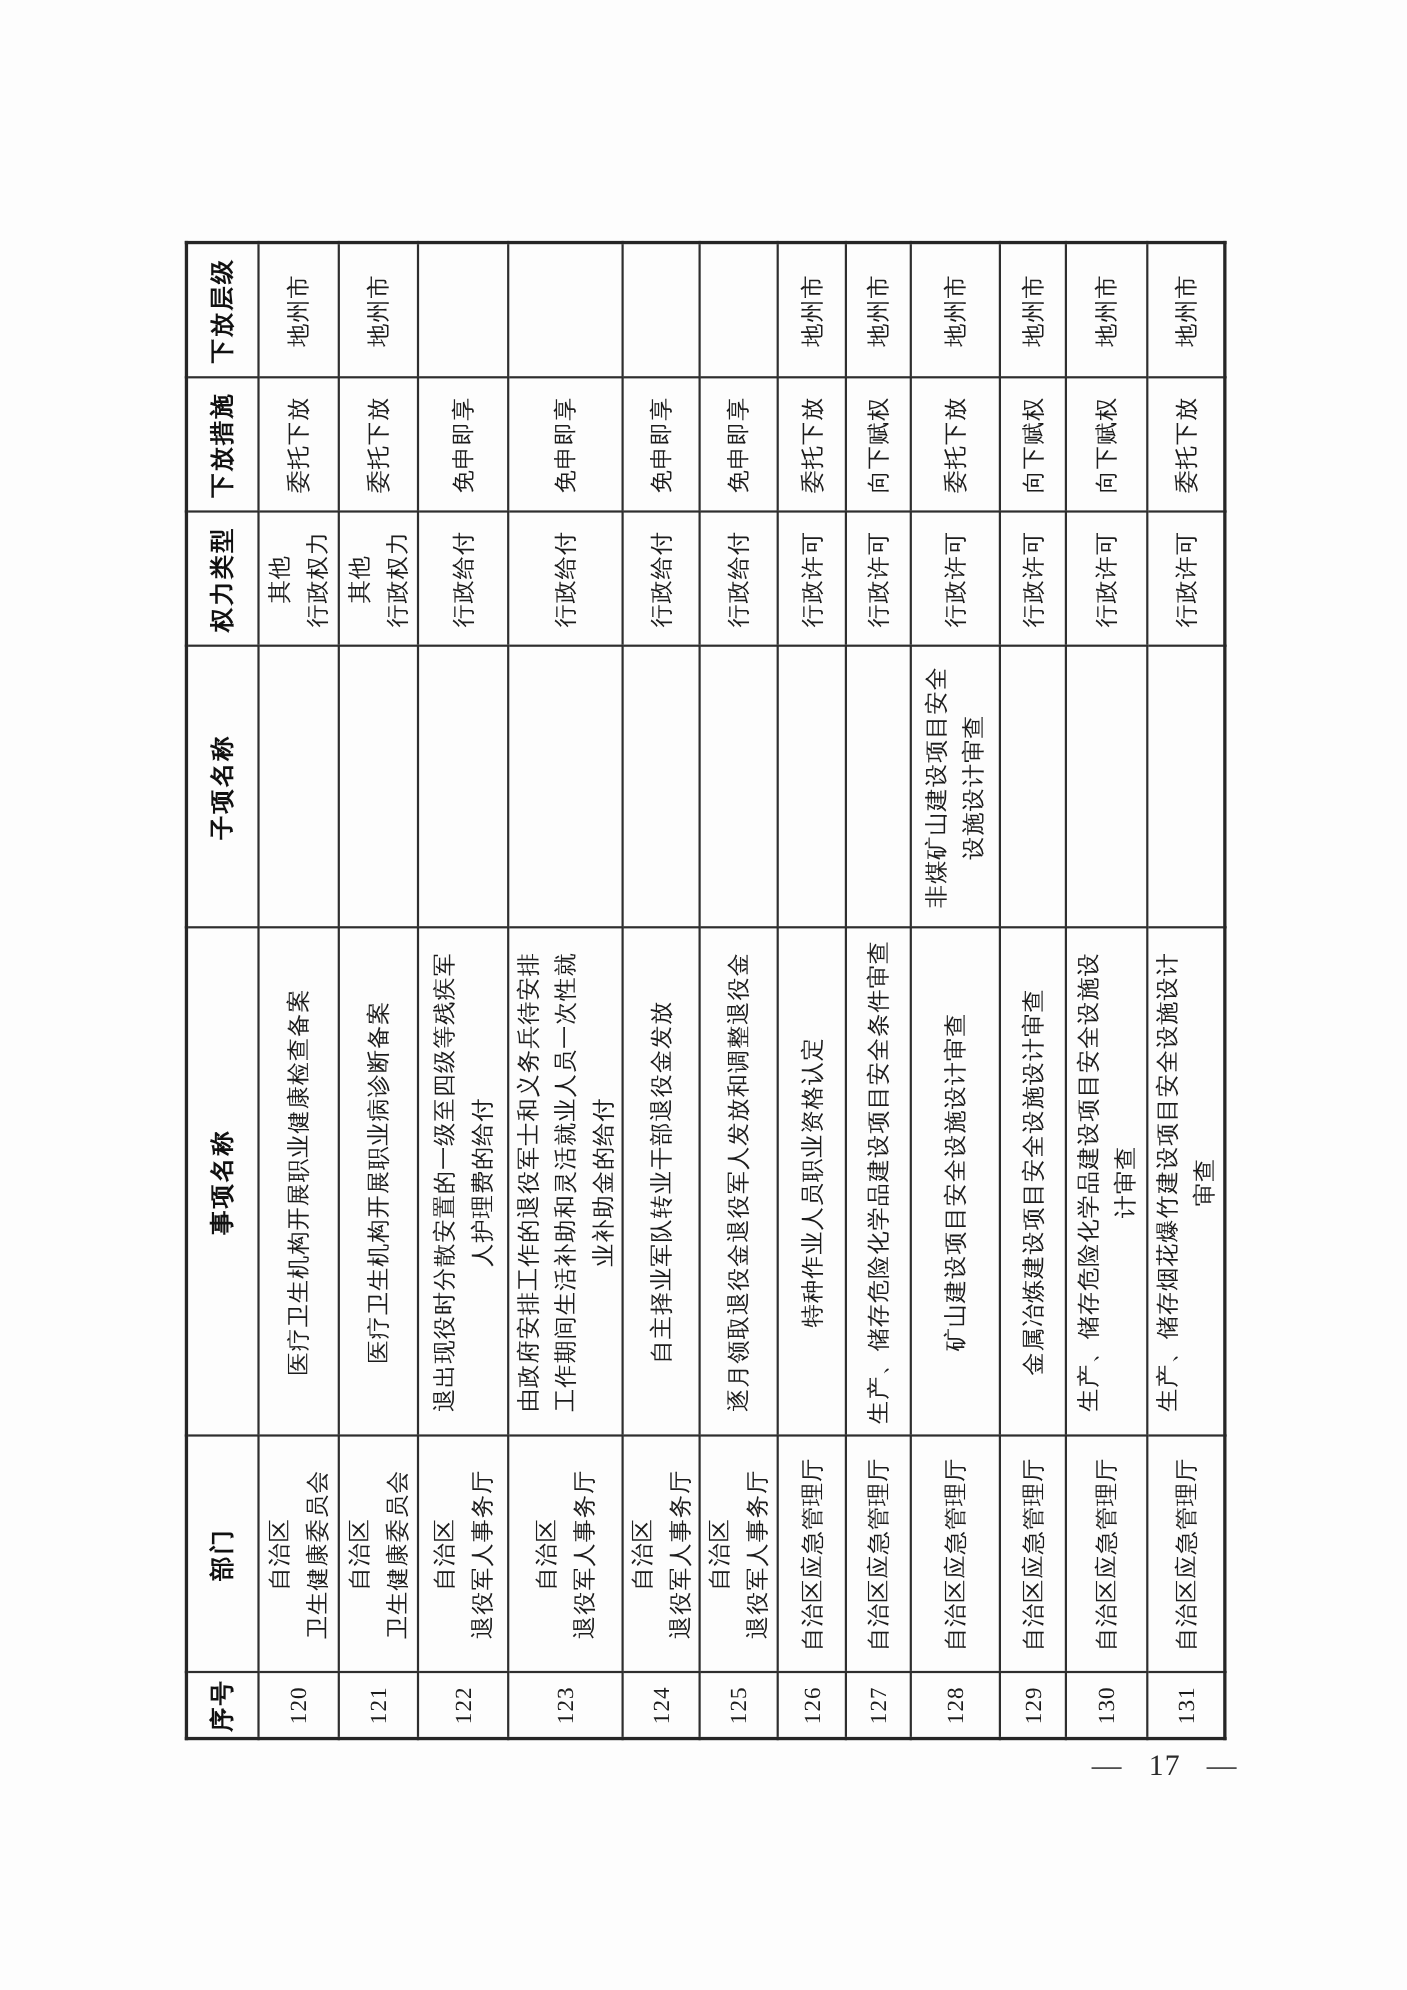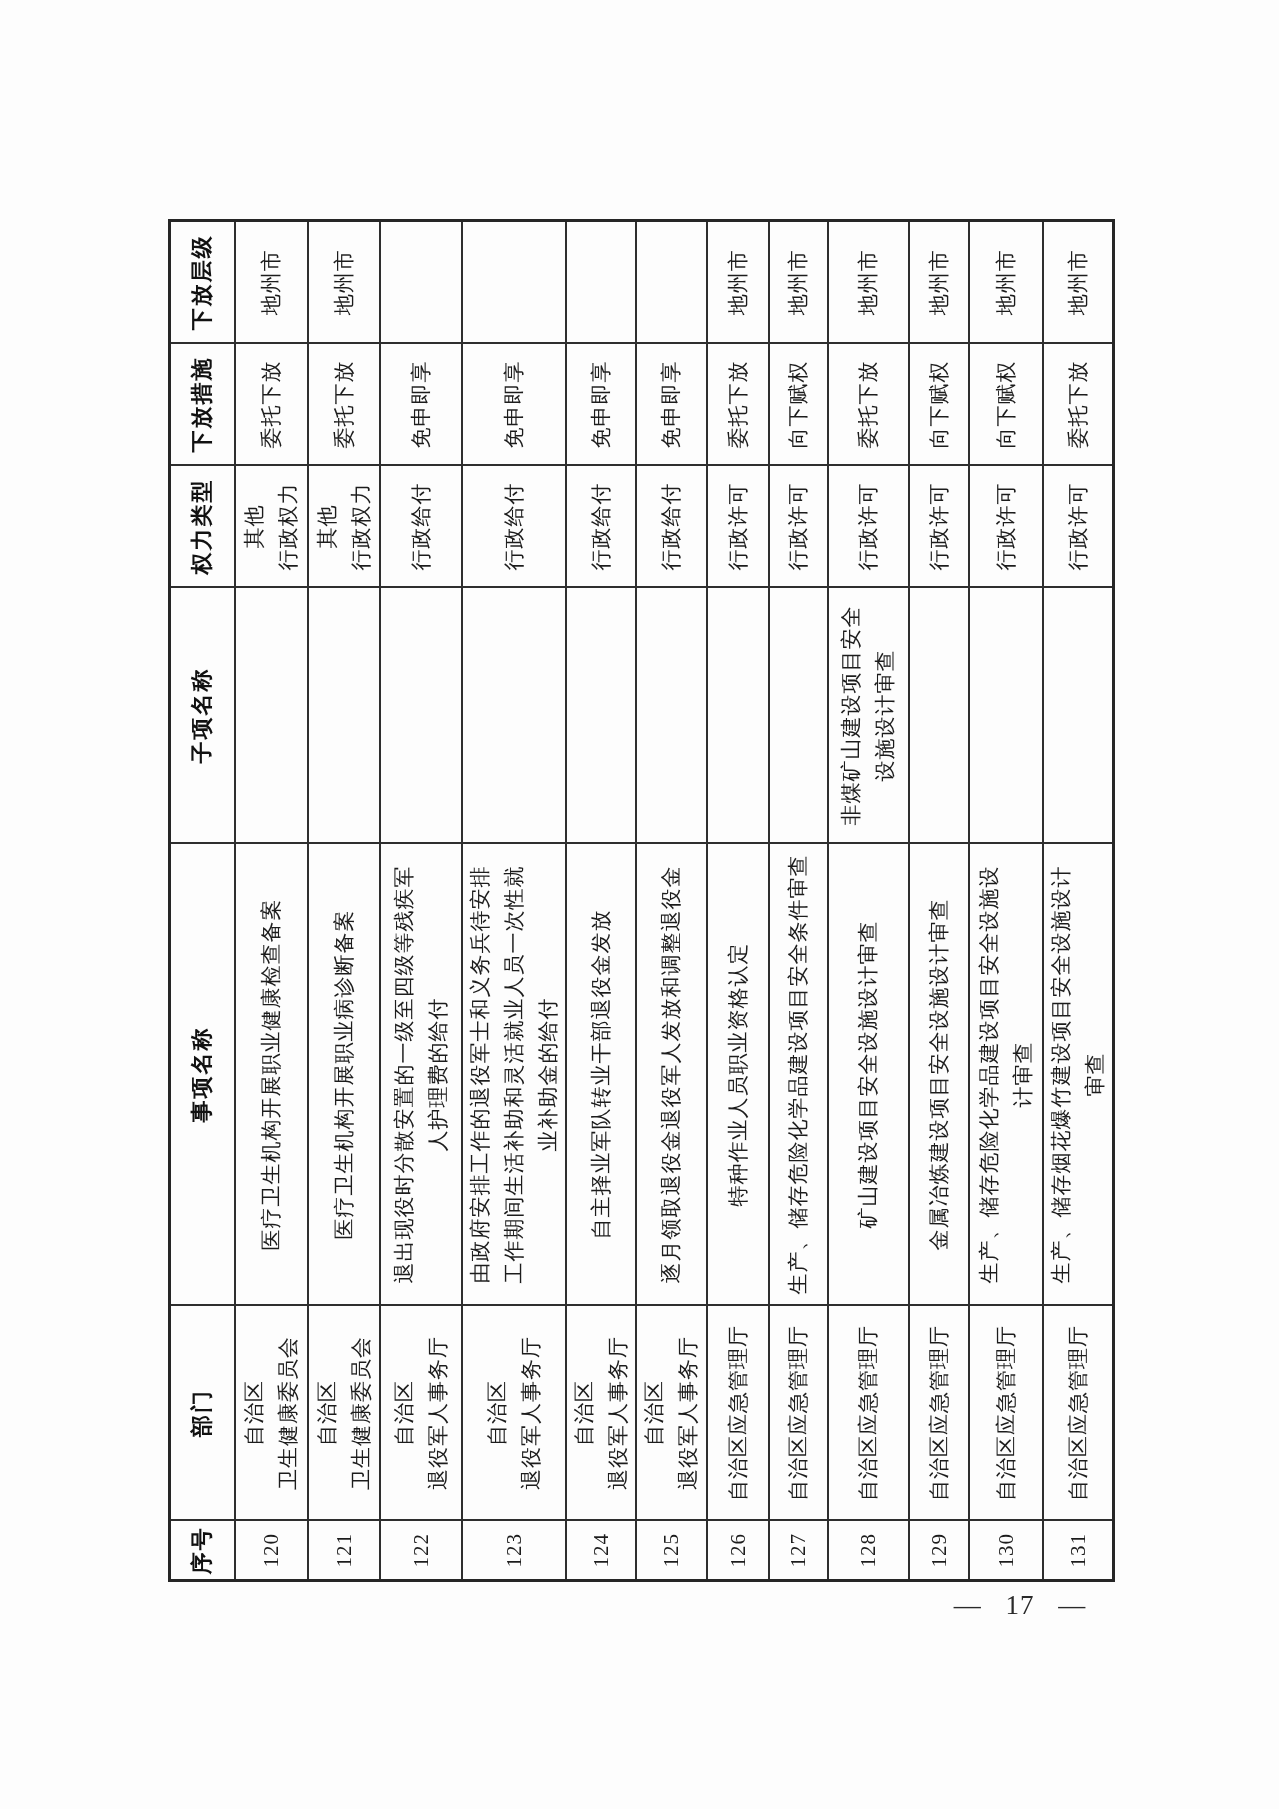--- a/index.html
+++ b/index.html
@@ -24,21 +24,21 @@
     white-space:pre-line;overflow:hidden;
     padding:0 2px;
   }
   table.auth th{
     font-family:"Liberation Sans","DejaVu Sans",sans-serif;
     font-weight:bold;font-size:22px;letter-spacing:2px;color:#111;
   }
   td.col-shixiang,td.col-zixiang{text-align:left;padding-left:5px;}
   .page-number{
     position:absolute;left:915px;top:1590px;width:210px;height:36px;
-    font-size:27px;text-align:center;color:#2a2a2a;
+    font-size:27px;text-align:right;color:#2a2a2a;
     font-family:"Liberation Serif","DejaVu Serif",serif;
     word-spacing:16px;letter-spacing:1px;
   }
 </style>
 </head>
 <body>
 
 <div class="page">
 
   <div class="table-wrap">

